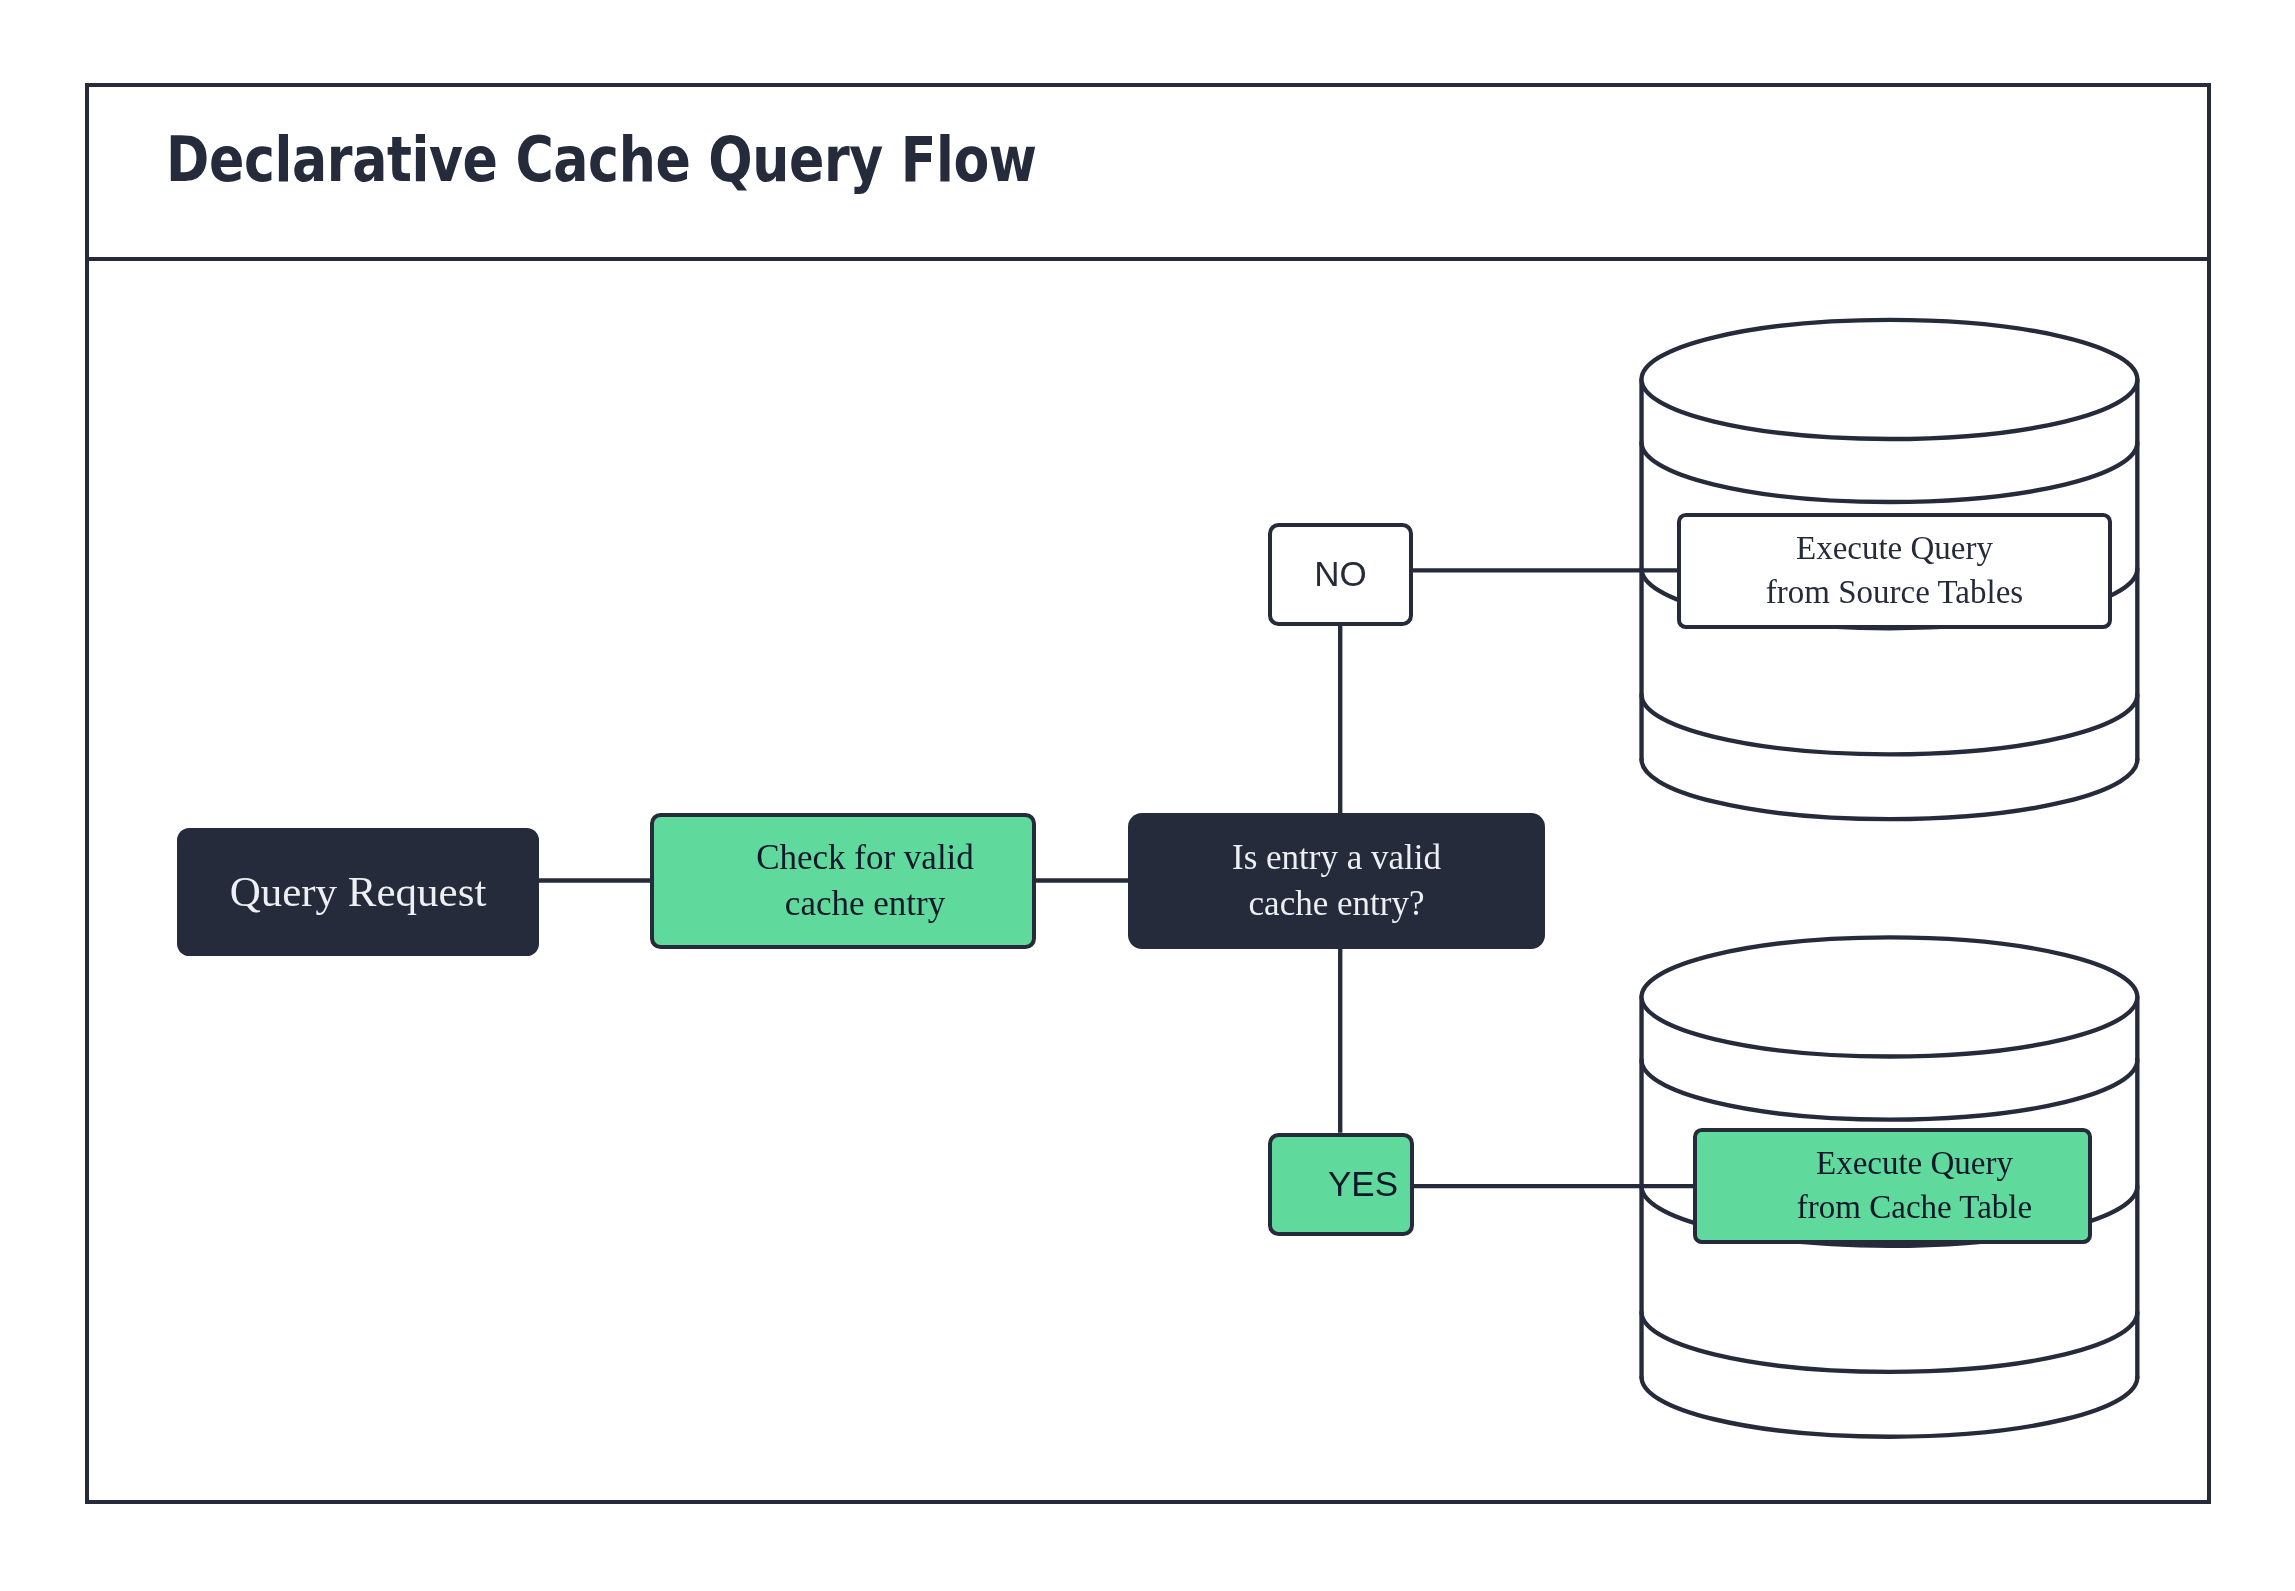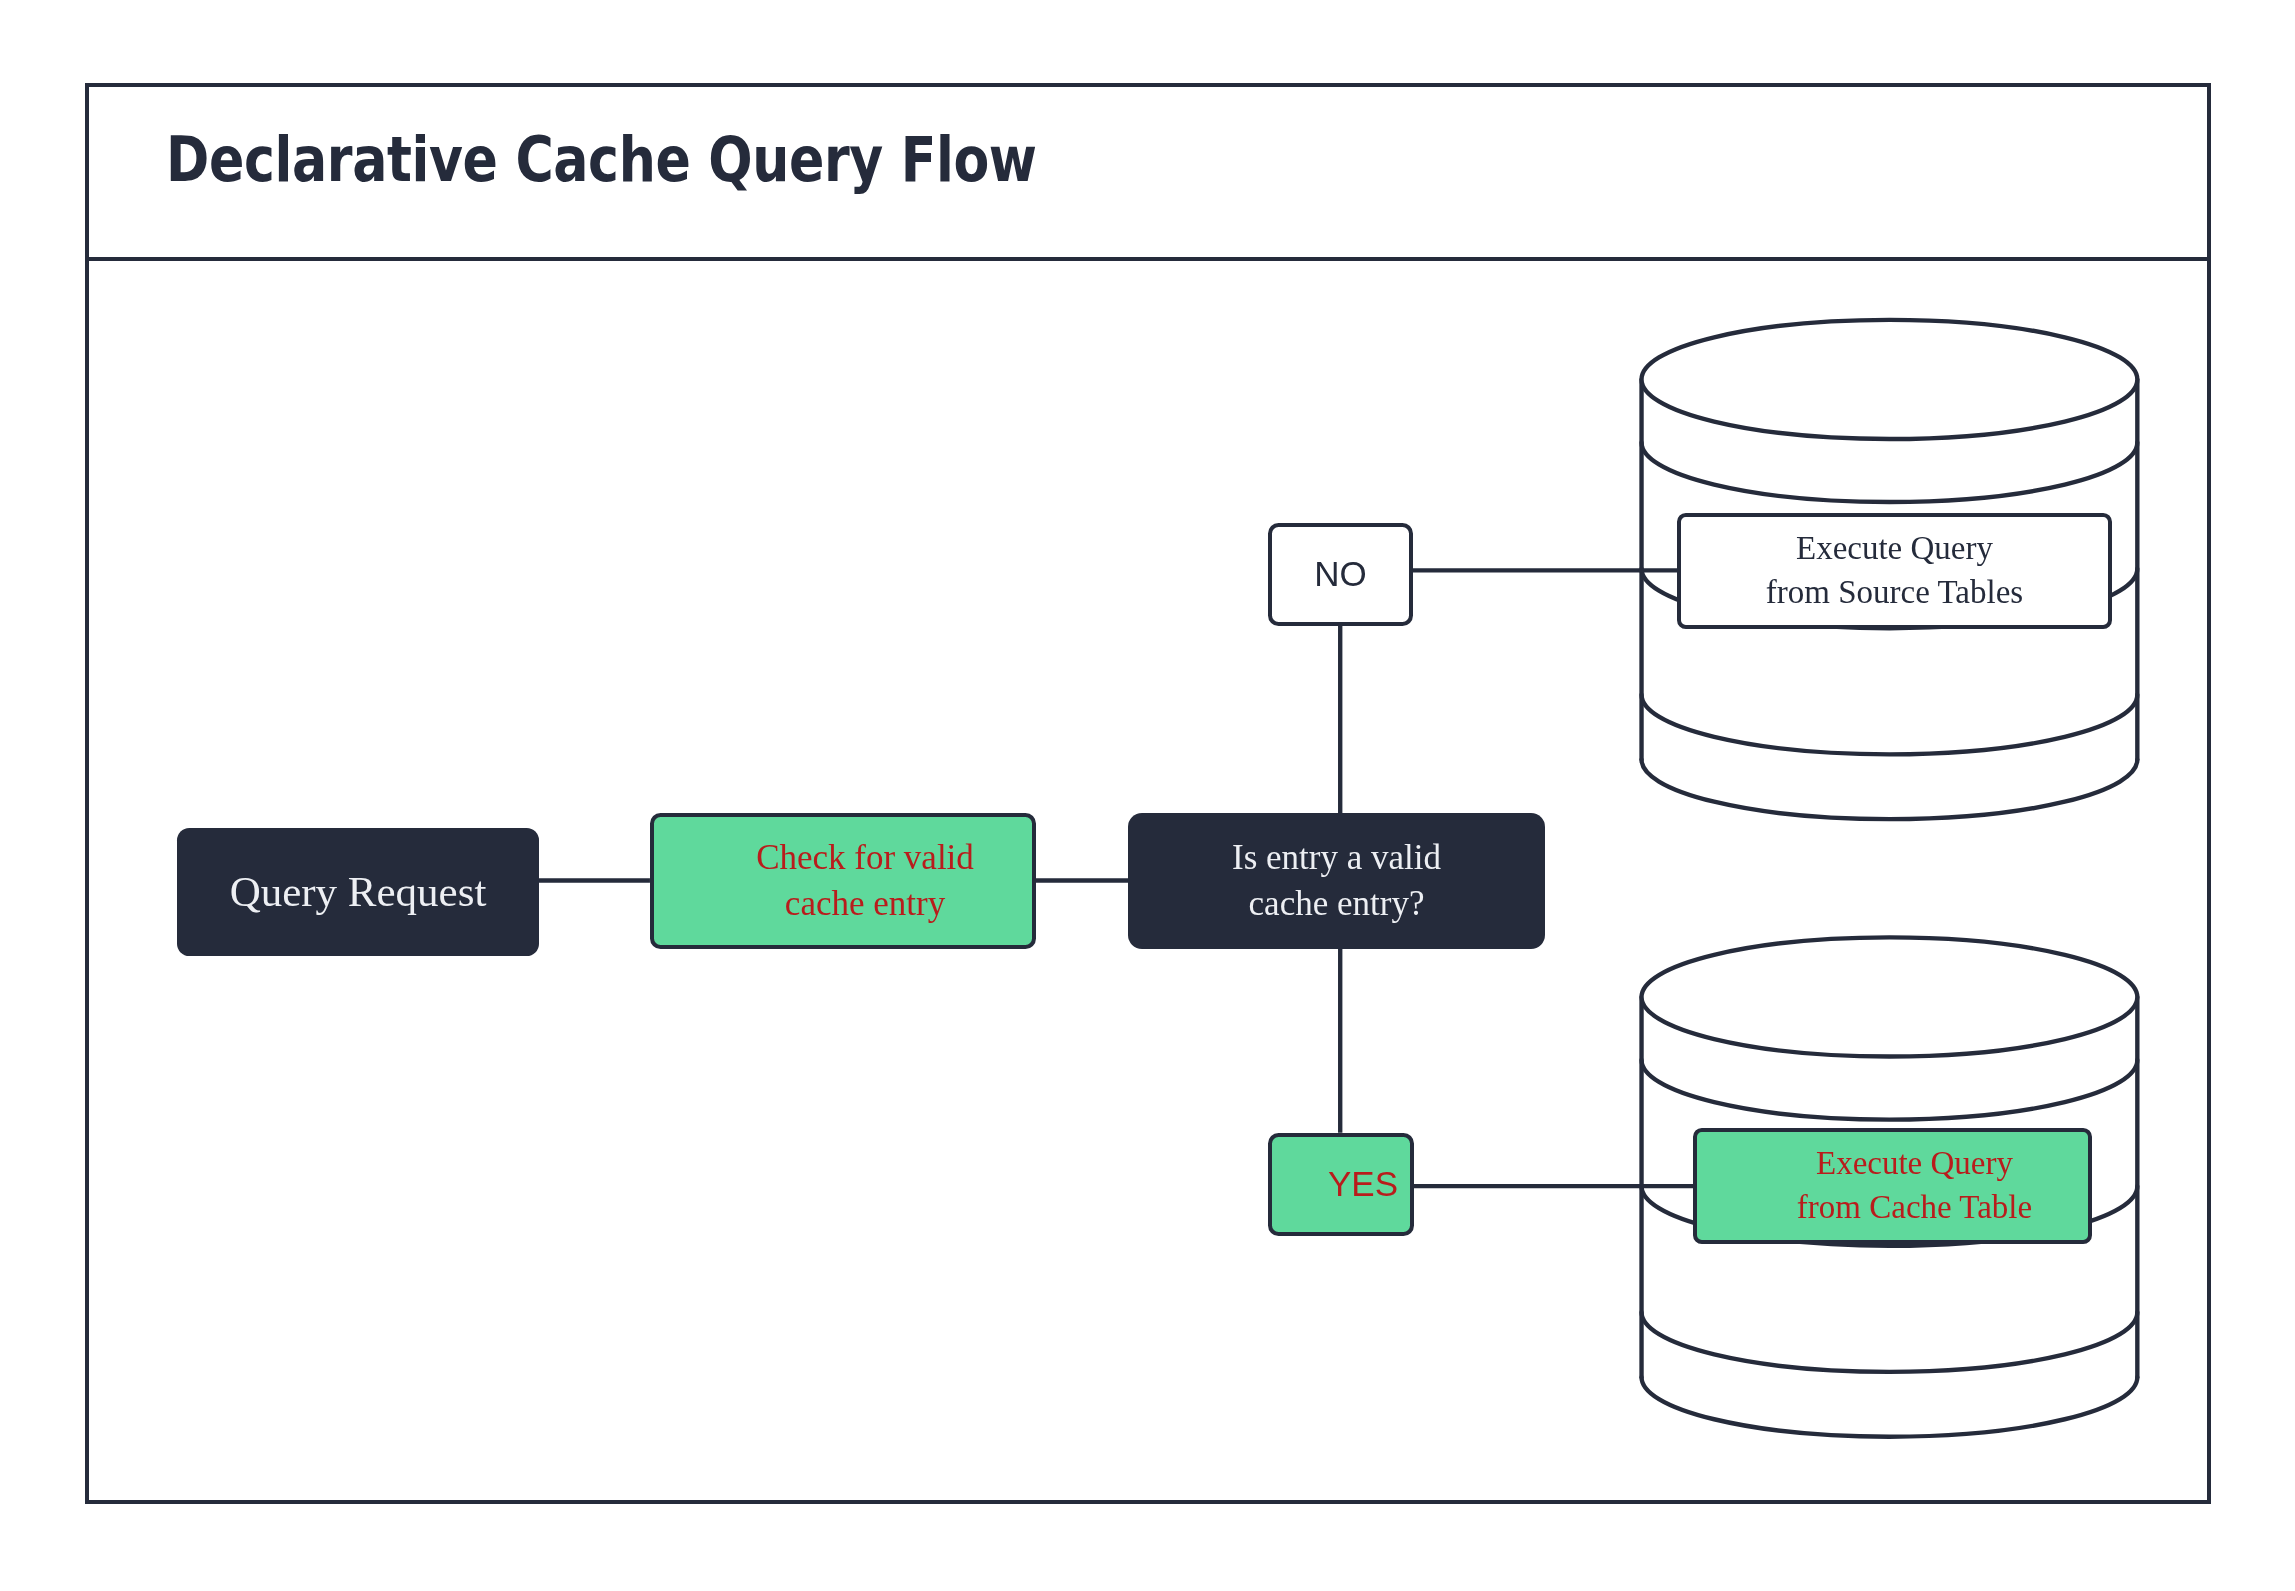--- a/index.html
+++ b/index.html
@@ -77,21 +77,21 @@
     line-height: 1.32;
   }
 
   .node-dark {
     background: #252B3B;
     color: #EDEFF3;
     border-radius: 12.3px;
   }
   .node-green {
     background: #5FD99C;
-    color: #b91c1c;
+    color: #0f172a;
     border: 4.4px solid #252B3B;
     border-radius: 10.5px;
     padding-left: 44px;
   }
   .node-white {
     background: #ffffff;
     color: #252B3B;
     border: 4.4px solid #252B3B;
     border-radius: 10.5px;
   }

